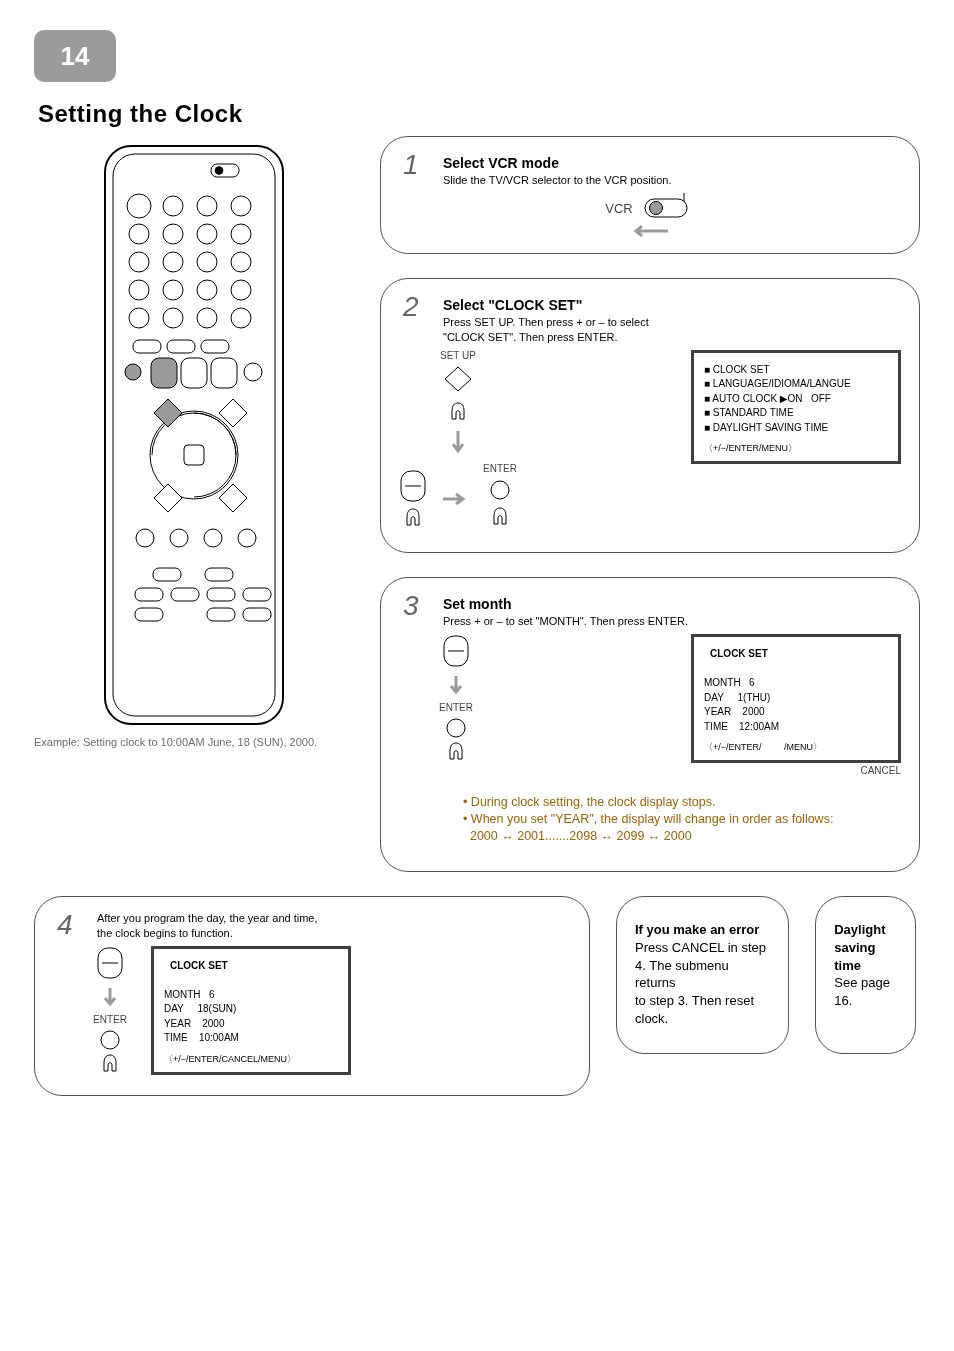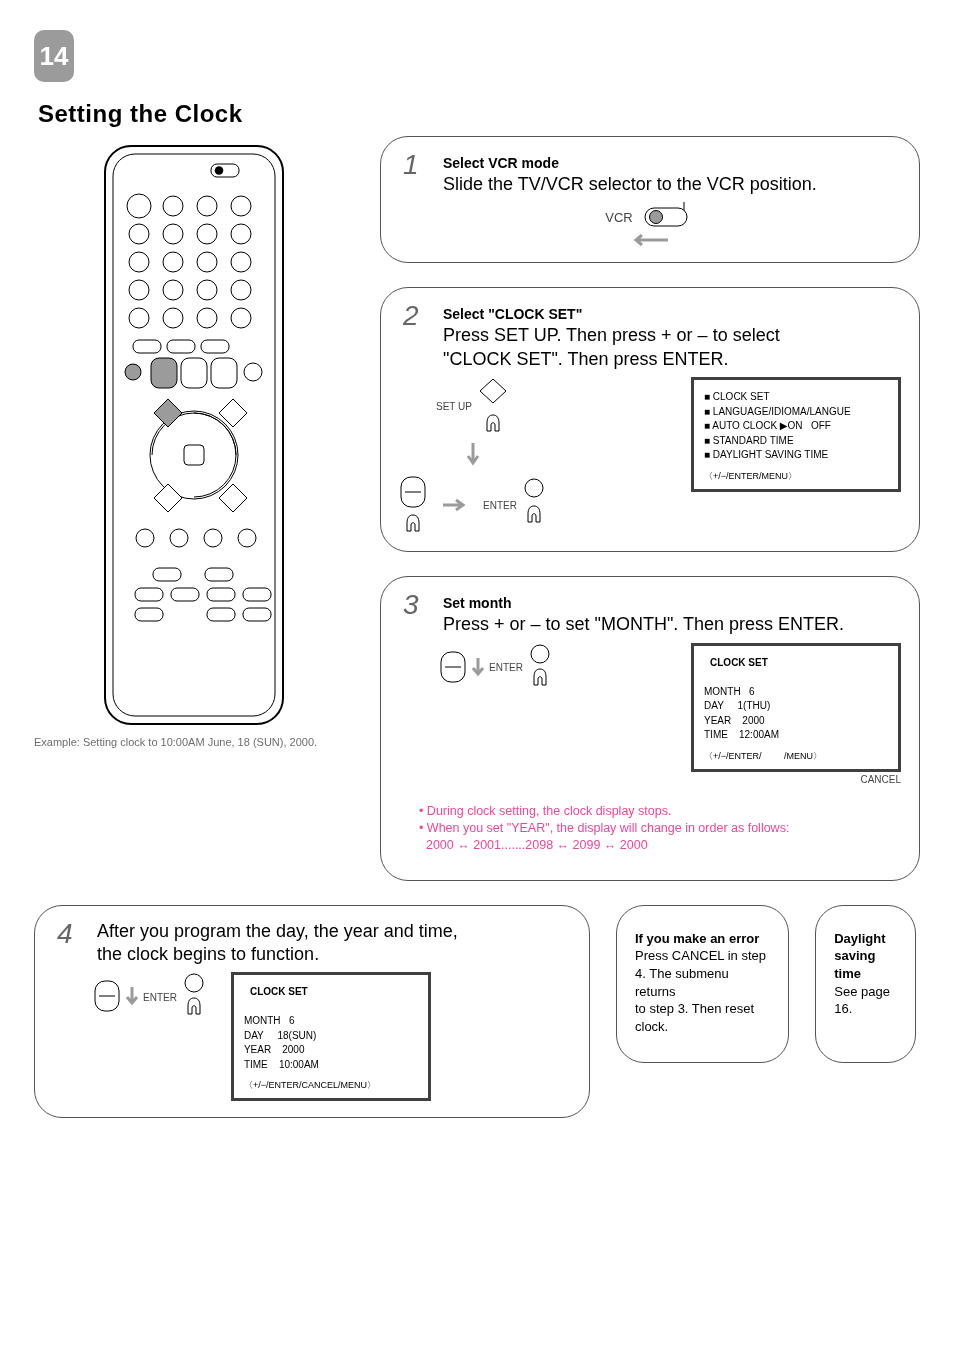--- a/index.html
+++ b/index.html
@@ -1,33 +1,33 @@
 <!DOCTYPE html>
 <html><head>
 <meta charset="utf-8">
 <style>
 *{box-sizing:border-box;margin:0;padding:0;font-family:Helvetica,Arial,sans-serif}
 body{width:954px;background:#fff;padding:30px 34px}
-.tab{width:40px;height:52px;border-radius:10px;background:#9b9b9b;display:flex;justify-content:center;align-items:center;color:#fff;font-size:26px;font-weight:600}
+.tab{width:82px;height:52px;border-radius:10px;background:#9b9b9b;display:flex;justify-content:center;align-items:center;color:#fff;font-size:26px;font-weight:600}
 .title{font-size:24px;margin:18px 0 8px 4px;font-weight:700;letter-spacing:.5px}
 .two-col{display:flex;gap:26px;align-items:flex-start}
 .left{width:320px;flex-shrink:0}
 .right{flex:1;display:flex;flex-direction:column;gap:24px}
 .box{border:1.4px solid #555;border-radius:28px;padding:14px 18px 16px;position:relative}
 .stepnum{position:absolute;left:22px;top:12px;font-style:italic;font-size:28px;font-weight:300;color:#666}
 .stephd{font-size:14px;font-weight:700;margin:4px 0 2px 44px}
-.steptxt{font-size:18px;line-height:1.3;margin:0 4px 6px 44px}
+.steptxt{font-size:11px;line-height:1.3;margin:0 4px 6px 44px}
 .screen{border:3px solid #404040;padding:10px 10px 6px;font-family:monospace;font-size:10px;line-height:1.45;white-space:pre}
 .screen .tiny{font-size:9px;margin-top:7px}
 .txtblk{font-size:13px;line-height:1.36;padding:10px 0}
 .caption{font-size:11px;color:#6e6e6e;margin-top:6px}
 .btnlbl{font-size:10px;color:#444;text-align:center;display:block}
 .step-lower{border:1.4px solid #555;border-radius:28px;padding:14px 18px 16px;position:relative;display:flex;align-items:flex-start;gap:22px;margin-top:24px;width:556px}
 .sidecol{width:300px;display:flex;flex-direction:row;gap:26px;margin-top:24px}
-.iconstack{display:flex;flex-direction:row;align-items:center;gap:4px}
+.iconstack{display:flex;flex-direction:column;align-items:center;gap:4px}
 svg.remote{display:block;margin:4px auto}
 </style>
 </head>
 <body>
 
 <div class="tab">
     <span>14</span>
   </div>
 <h1 class="title">Setting the Clock</h1>
 
@@ -195,21 +195,21 @@
           <div class="screen"> <b>CLOCK SET</b>
 
 <span>MONTH   6
 DAY     1(THU)
 YEAR    2000
 TIME    12:00AM</span>
 <div class="tiny"><span>〈+/−/ENTER/         /MENU〉</span></div></div>
           <span class="btnlbl" style="text-align:right;margin-top:2px">CANCEL</span>
         </div>
       </div>
-      <div class="txtblk" style="margin:8px 4px 0 20px;font-size:12.5px;color:#ec4899">
+      <div class="txtblk" style="margin:8px 4px 0 64px;font-size:12.5px;color:#a16207">
         • During clock setting, the clock display stops.<br>
         • When you set "YEAR", the display will change in order as follows:<br>
         &nbsp;&nbsp;2000 ↔ 2001.......2098 ↔ 2099 ↔ 2000
       </div>
     </div>
 
   </div>
 </div>
 
 <div style="display:flex;gap:26px;align-items:flex-start">

